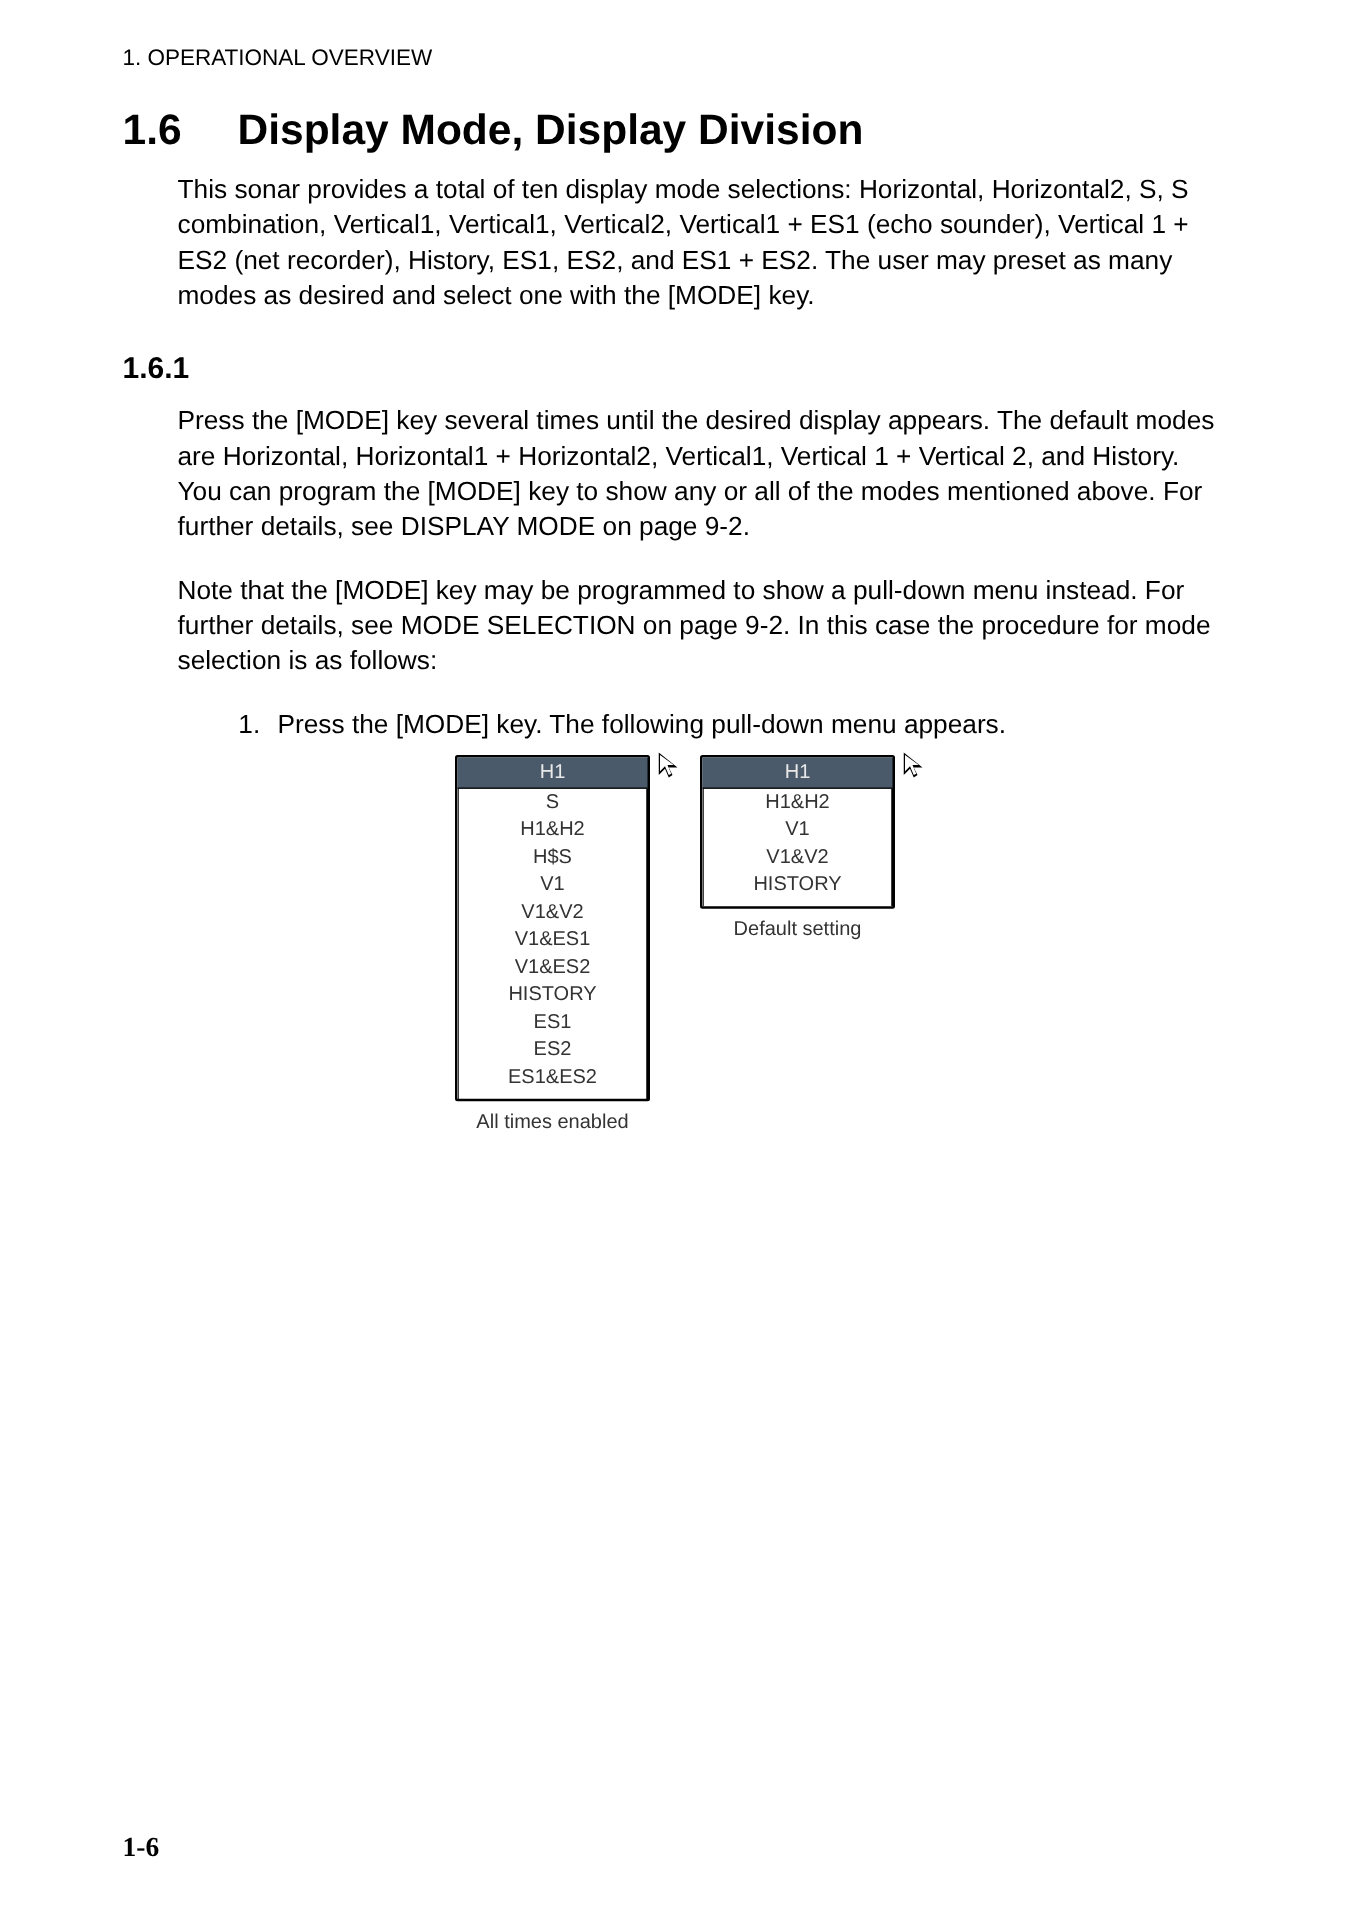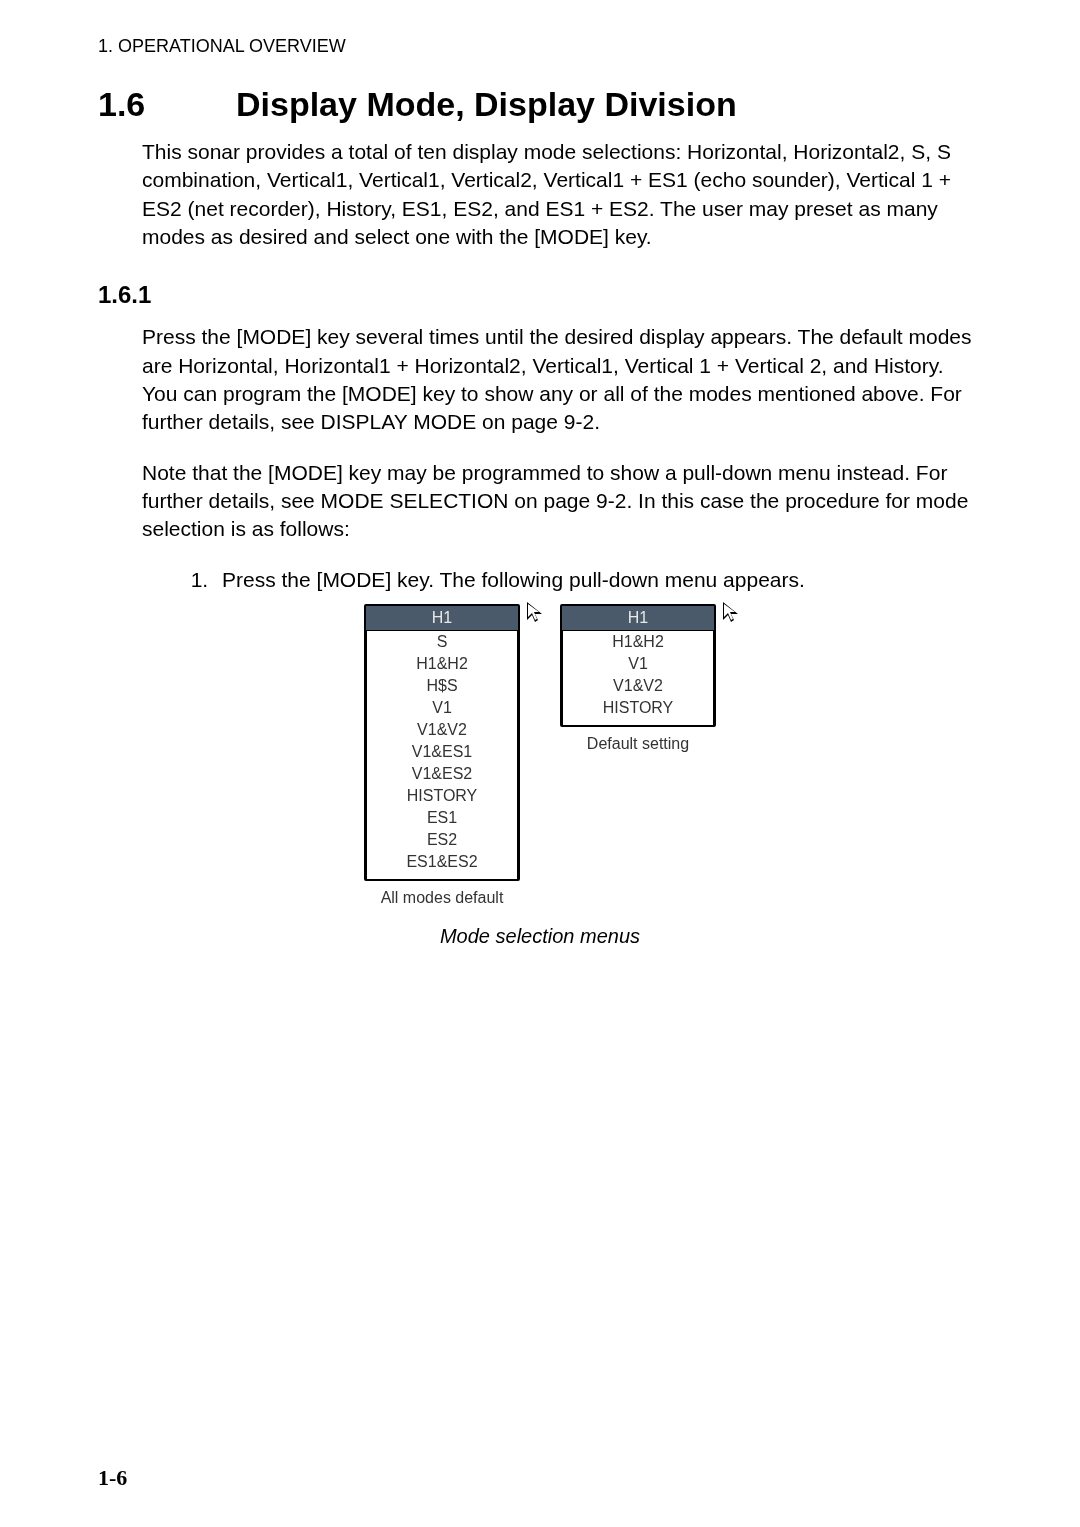--- a/index.html
+++ b/index.html
@@ -19,21 +19,20 @@
   .header-line {
     font-size: 18px;
     margin-bottom: 28px;
   }
   .h1 {
     font-size: 34px;
     font-weight: bold;
     display: flex;
     align-items: baseline;
     margin-bottom: 14px;
-    gap: 46px;
   }
   .h1 .num {
     width: 92px;
     display: inline-block;
   }
   .body-block {
     margin-left: 92px;
     font-size: 21px;
     line-height: 1.35;
   }
@@ -156,21 +155,21 @@
           <div class="menu-item">HISTORY</div>
           <div class="menu-item">ES1</div>
           <div class="menu-item">ES2</div>
           <div class="menu-item">ES1&amp;ES2</div>
         </div>
         <svg class="cursor" viewBox="0 0 20 24">
           <path d="M2 2 L2 20 L7 15 L10 22 L13 20 L10 14 L17 14 Z" fill="#000"></path>
           <path d="M3 4 L3 17 L7 13 L10 20 L12 19 L9 12 L14 12 Z" fill="#fff"></path>
         </svg>
       </div>
-      <div class="caption-small">All modes default</div>
+      <div class="caption-small">All times enabled</div>
     </div>
 
     <div class="menu-col">
       <div class="menu-holder">
         <div class="menu-box">
           <div class="menu-header">H1</div>
           <div class="menu-item">H1&amp;H2</div>
           <div class="menu-item">V1</div>
           <div class="menu-item">V1&amp;V2</div>
           <div class="menu-item">HISTORY</div>
@@ -178,17 +177,16 @@
         <svg class="cursor" viewBox="0 0 20 24">
           <path d="M2 2 L2 20 L7 15 L10 22 L13 20 L10 14 L17 14 Z" fill="#000"></path>
           <path d="M3 4 L3 17 L7 13 L10 20 L12 19 L9 12 L14 12 Z" fill="#fff"></path>
         </svg>
       </div>
       <div class="caption-small">Default setting</div>
     </div>
 
   </div>
 
-  <div class="caption-ital">Mode selection menus</div>
 
 
   <div class="page-num">1-6</div>
 </div>
 
 </body></html>

